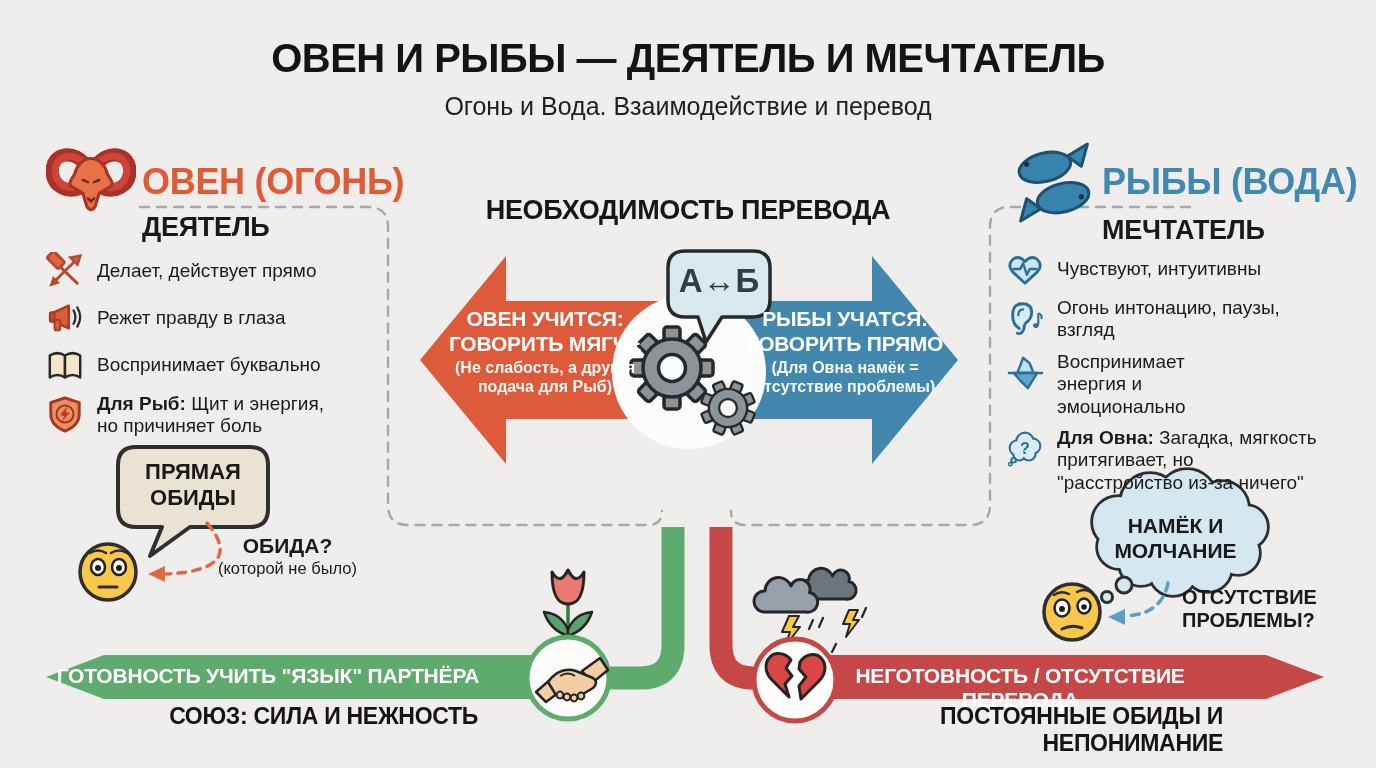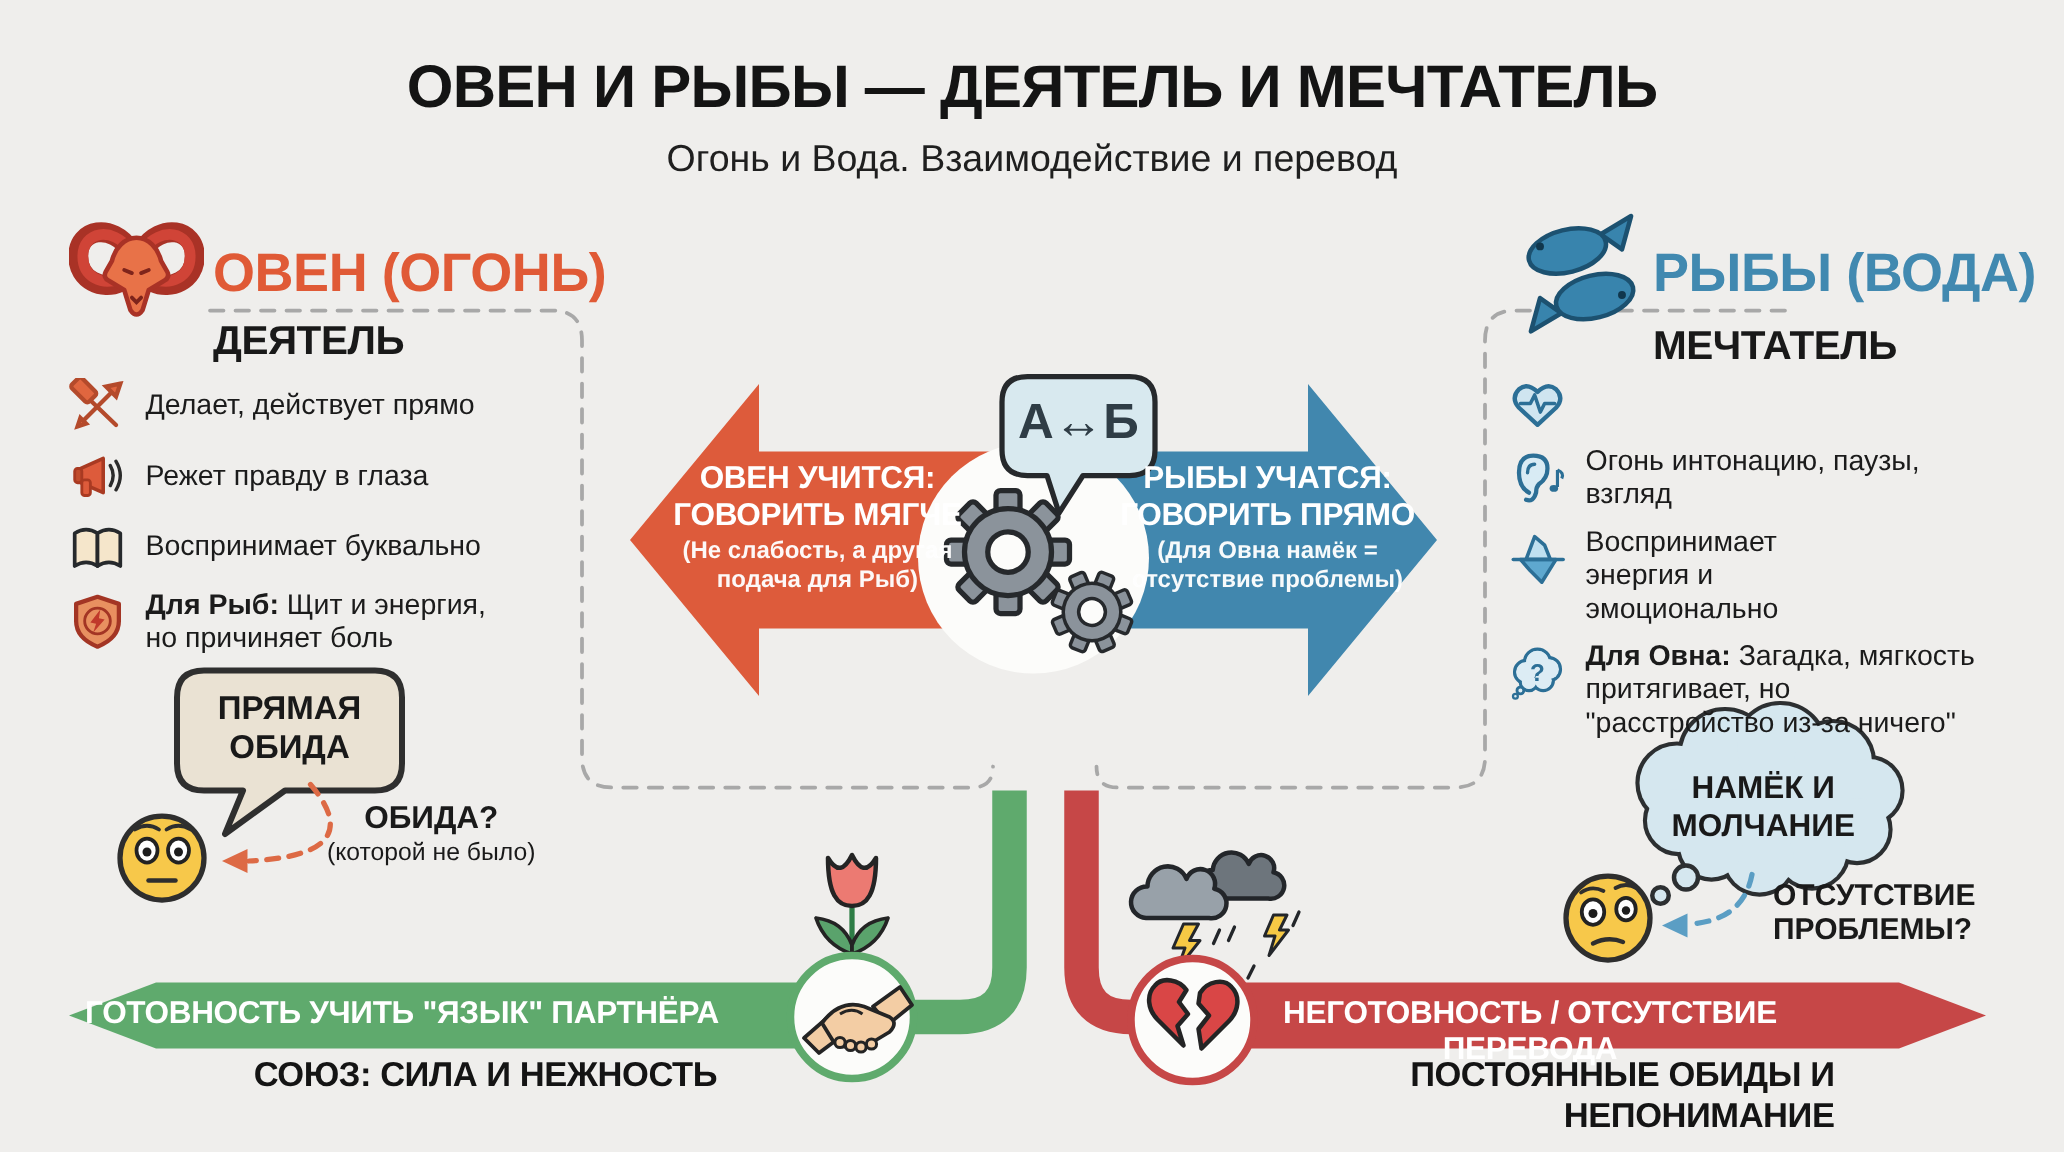--- a/index.html
+++ b/index.html
@@ -179,20 +179,21 @@
       <circle cx="1062" cy="609" r="3" fill="#1d1d1d"></circle>
       <circle cx="1084" cy="607" r="2.8" fill="#1d1d1d"></circle>
       <path d="M1054,595 Q1061,590 1069,594" fill="none" stroke="#2e2e2e" stroke-width="2.5" stroke-linecap="round"></path>
       <path d="M1077,592 Q1084,588 1091,592" fill="none" stroke="#2e2e2e" stroke-width="2.5" stroke-linecap="round"></path>
       <path d="M1062,629 Q1072,624 1082,628" fill="none" stroke="#2e2e2e" stroke-width="3" stroke-linecap="round"></path>
     </g>
   </svg>
 
   <div class="abs ctr subtitle" style="left:0;top:92px;width:1376px;">Огонь и Вода. Взаимодействие и перевод</div>
   <div class="abs ctr title" style="left:0;top:36px;width:1376px;">ОВЕН И РЫБЫ — ДЕЯТЕЛЬ И МЕЧТАТЕЛЬ</div>
+  <div class="abs ctr center-title" style="left:0;top:195px;width:1376px;">НЕОБХОДИМОСТЬ ПЕРЕВОДА</div>
 
   <svg class="abs" style="left:46px;top:142px;" width="90" height="74" viewBox="0 0 88 72">
     <path d="M40,24 C28,6 6,10 6,28 C6,44 22,50 33,45" fill="none" stroke="#a93226" stroke-width="13" stroke-linecap="round"></path>
     <path d="M40,24 C28,8 9,12 9,28 C9,42 22,47 32,43" fill="none" stroke="#d04437" stroke-width="7" stroke-linecap="round"></path>
     <path d="M48,24 C60,6 82,10 82,28 C82,44 66,50 55,45" fill="none" stroke="#a93226" stroke-width="13" stroke-linecap="round"></path>
     <path d="M48,24 C60,8 79,12 79,28 C79,42 66,47 56,43" fill="none" stroke="#d04437" stroke-width="7" stroke-linecap="round"></path>
     <path d="M44,16 C36,16 30,23 28,31 L24,38 Q22,42 26,44 L36,50 L40,63 Q44,69 48,63 L52,50 L62,44 Q66,42 64,38 L60,31 C58,23 52,16 44,16 Z" fill="#e87248" stroke="#a93226" stroke-width="3" stroke-linejoin="round"></path>
     <path d="M36,37 L41,39 M52,37 L47,39 M41,55 L44,58 L47,55" fill="none" stroke="#7e241b" stroke-width="2.5" stroke-linecap="round"></path>
   </svg>
   <div class="abs zod-name" style="left:142px;top:161px;color:#e05a36;">ОВЕН (ОГОНЬ)</div>
@@ -250,20 +251,21 @@
       <div class="txt" style="max-width:235px;"><b>Для Рыб:</b><span> Щит и энергия, но причиняет боль</span></div>
     </div>
   </div>
 
   <div class="abs traits" style="left:1006px;top:250px;width:365px;">
     <div class="trait">
       <svg width="38" height="38" viewBox="0 0 40 40">
         <path d="M20,35 L7,23 Q1,16 7,10 Q13,5 20,12 Q27,5 33,10 Q39,16 33,23 Z" fill="#cfe5f0" stroke="#2c6f96" stroke-width="3" stroke-linejoin="round"></path>
         <polyline points="8,20 15,20 18,14 22,26 25,20 32,20" fill="none" stroke="#2c6f96" stroke-width="2.5" stroke-linejoin="round" stroke-linecap="round"></polyline>
       </svg>
+      <div class="txt">Чувствуют, интуитивны</div>
     </div>
     <div class="trait top">
       <svg width="38" height="38" viewBox="0 0 40 40" style="margin-top:2px;">
         <path d="M14,31 Q7,27 7,17 Q7,5 17,5 Q27,5 27,14 Q27,21 21,25 Q19,27 19,31 Q17,38 12,36" fill="#d8ebf4" stroke="#2c6f96" stroke-width="3" stroke-linecap="round"></path>
         <path d="M13,17 Q13,11 18,11" fill="none" stroke="#2c6f96" stroke-width="2.4" stroke-linecap="round"></path>
         <line x1="34" y1="15" x2="34" y2="27" stroke="#2c6f96" stroke-width="2.2"></line>
         <path d="M34,15 Q39,17 37,21" fill="none" stroke="#2c6f96" stroke-width="2.2"></path>
         <ellipse cx="31.5" cy="28" rx="3" ry="2.4" fill="#2c6f96"></ellipse>
       </svg>
       <div class="txt" style="max-width:252px;">Огонь интонацию, паузы, взгляд</div>
@@ -307,21 +309,21 @@
   </div>
   <div class="abs arrow-text" style="left:430px;top:306px;">
     <div class="l1">ОВЕН УЧИТСЯ:</div>
     <div class="l2">ГОВОРИТЬ МЯГЧЕ</div>
     <div class="note" style="padding:0 8px;">(Не слабость, а другая подача для Рыб)</div>
   </div>
   <div class="abs ctr bubble-ab" style="left:668px;top:262px;width:102px;">А↔Б</div>
 
   <div class="abs ctr speech-txt" style="left:118px;top:459px;width:150px;">
     <div>ПРЯМАЯ</div>
-    <div>ОБИДА</div>
+    <div>ОБИДЫ</div>
   </div>
   <div class="abs ctr mini-label" style="left:205px;top:534px;width:165px;">ОБИДА?</div>
   <div class="abs ctr mini-sub" style="left:195px;top:559px;width:185px;">(которой не было)</div>
 
   <div class="abs ctr thought-txt" style="left:1098px;top:513px;width:155px;">
     <div>НАМЁК И</div>
     <div>МОЛЧАНИЕ</div>
   </div>
   <div class="abs mini-label" style="left:1182px;top:586px;width:170px;font-size:20px;">
     <div>ОТСУТСТВИЕ</div>

